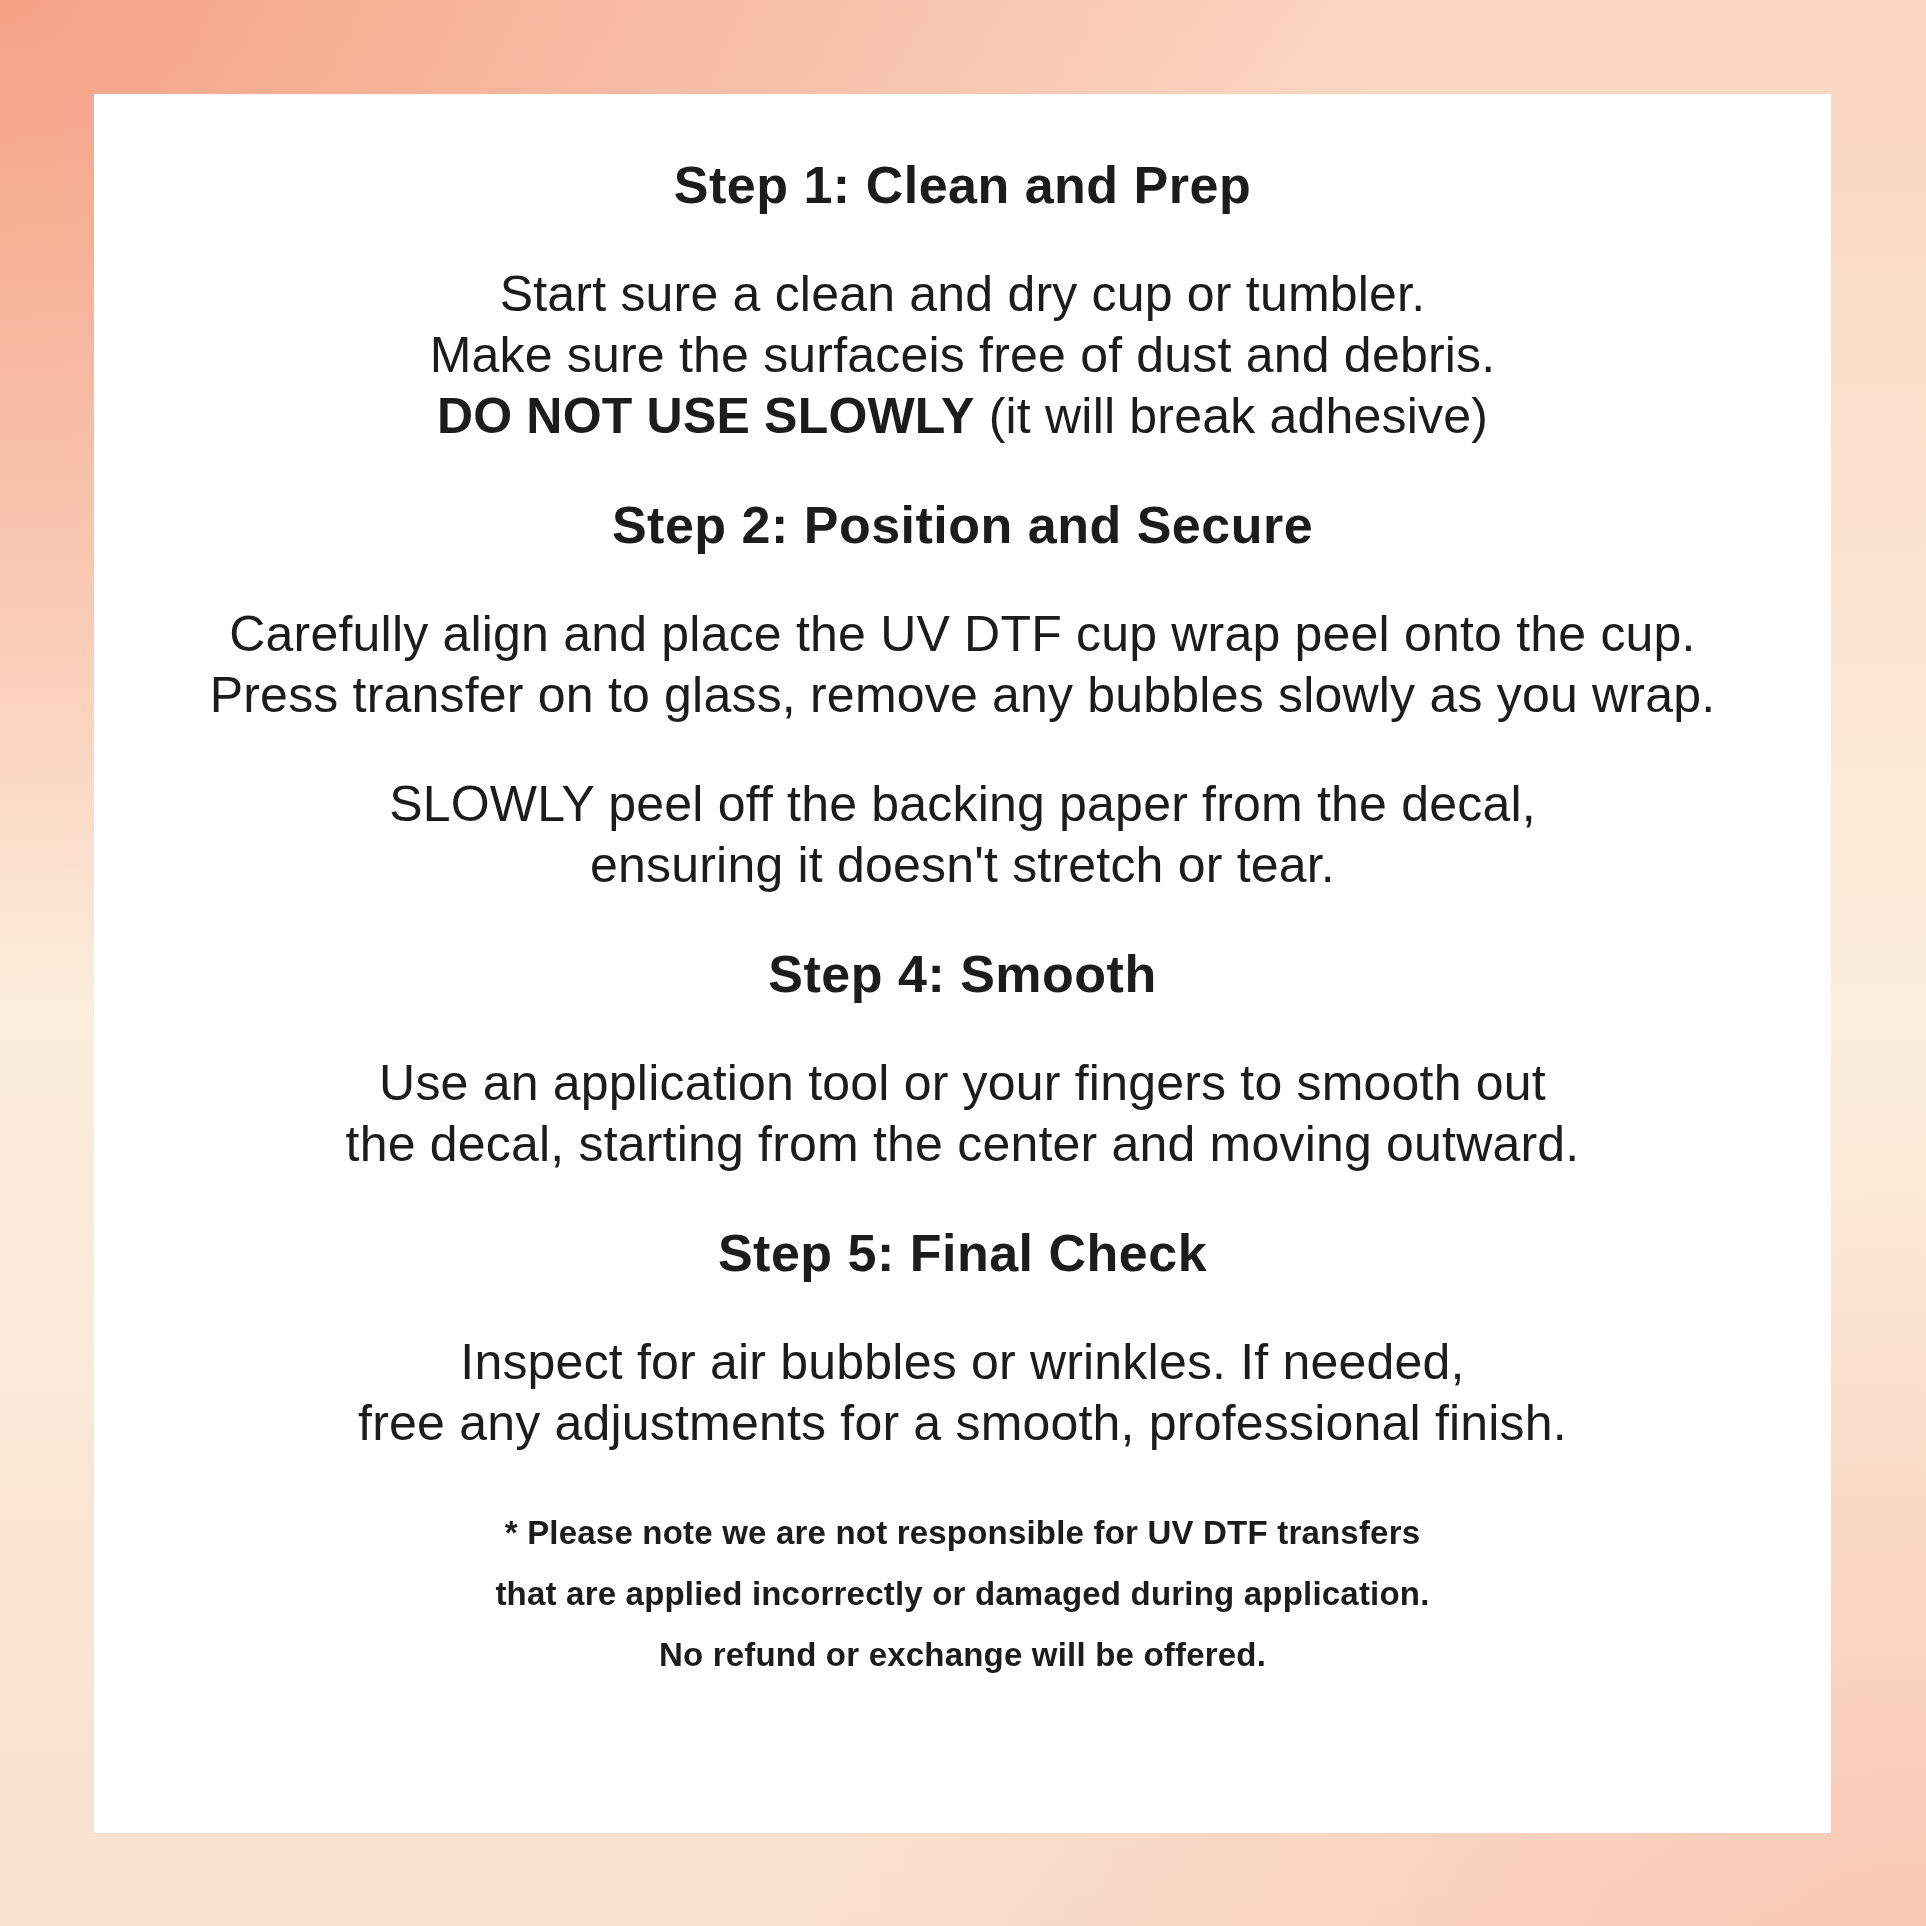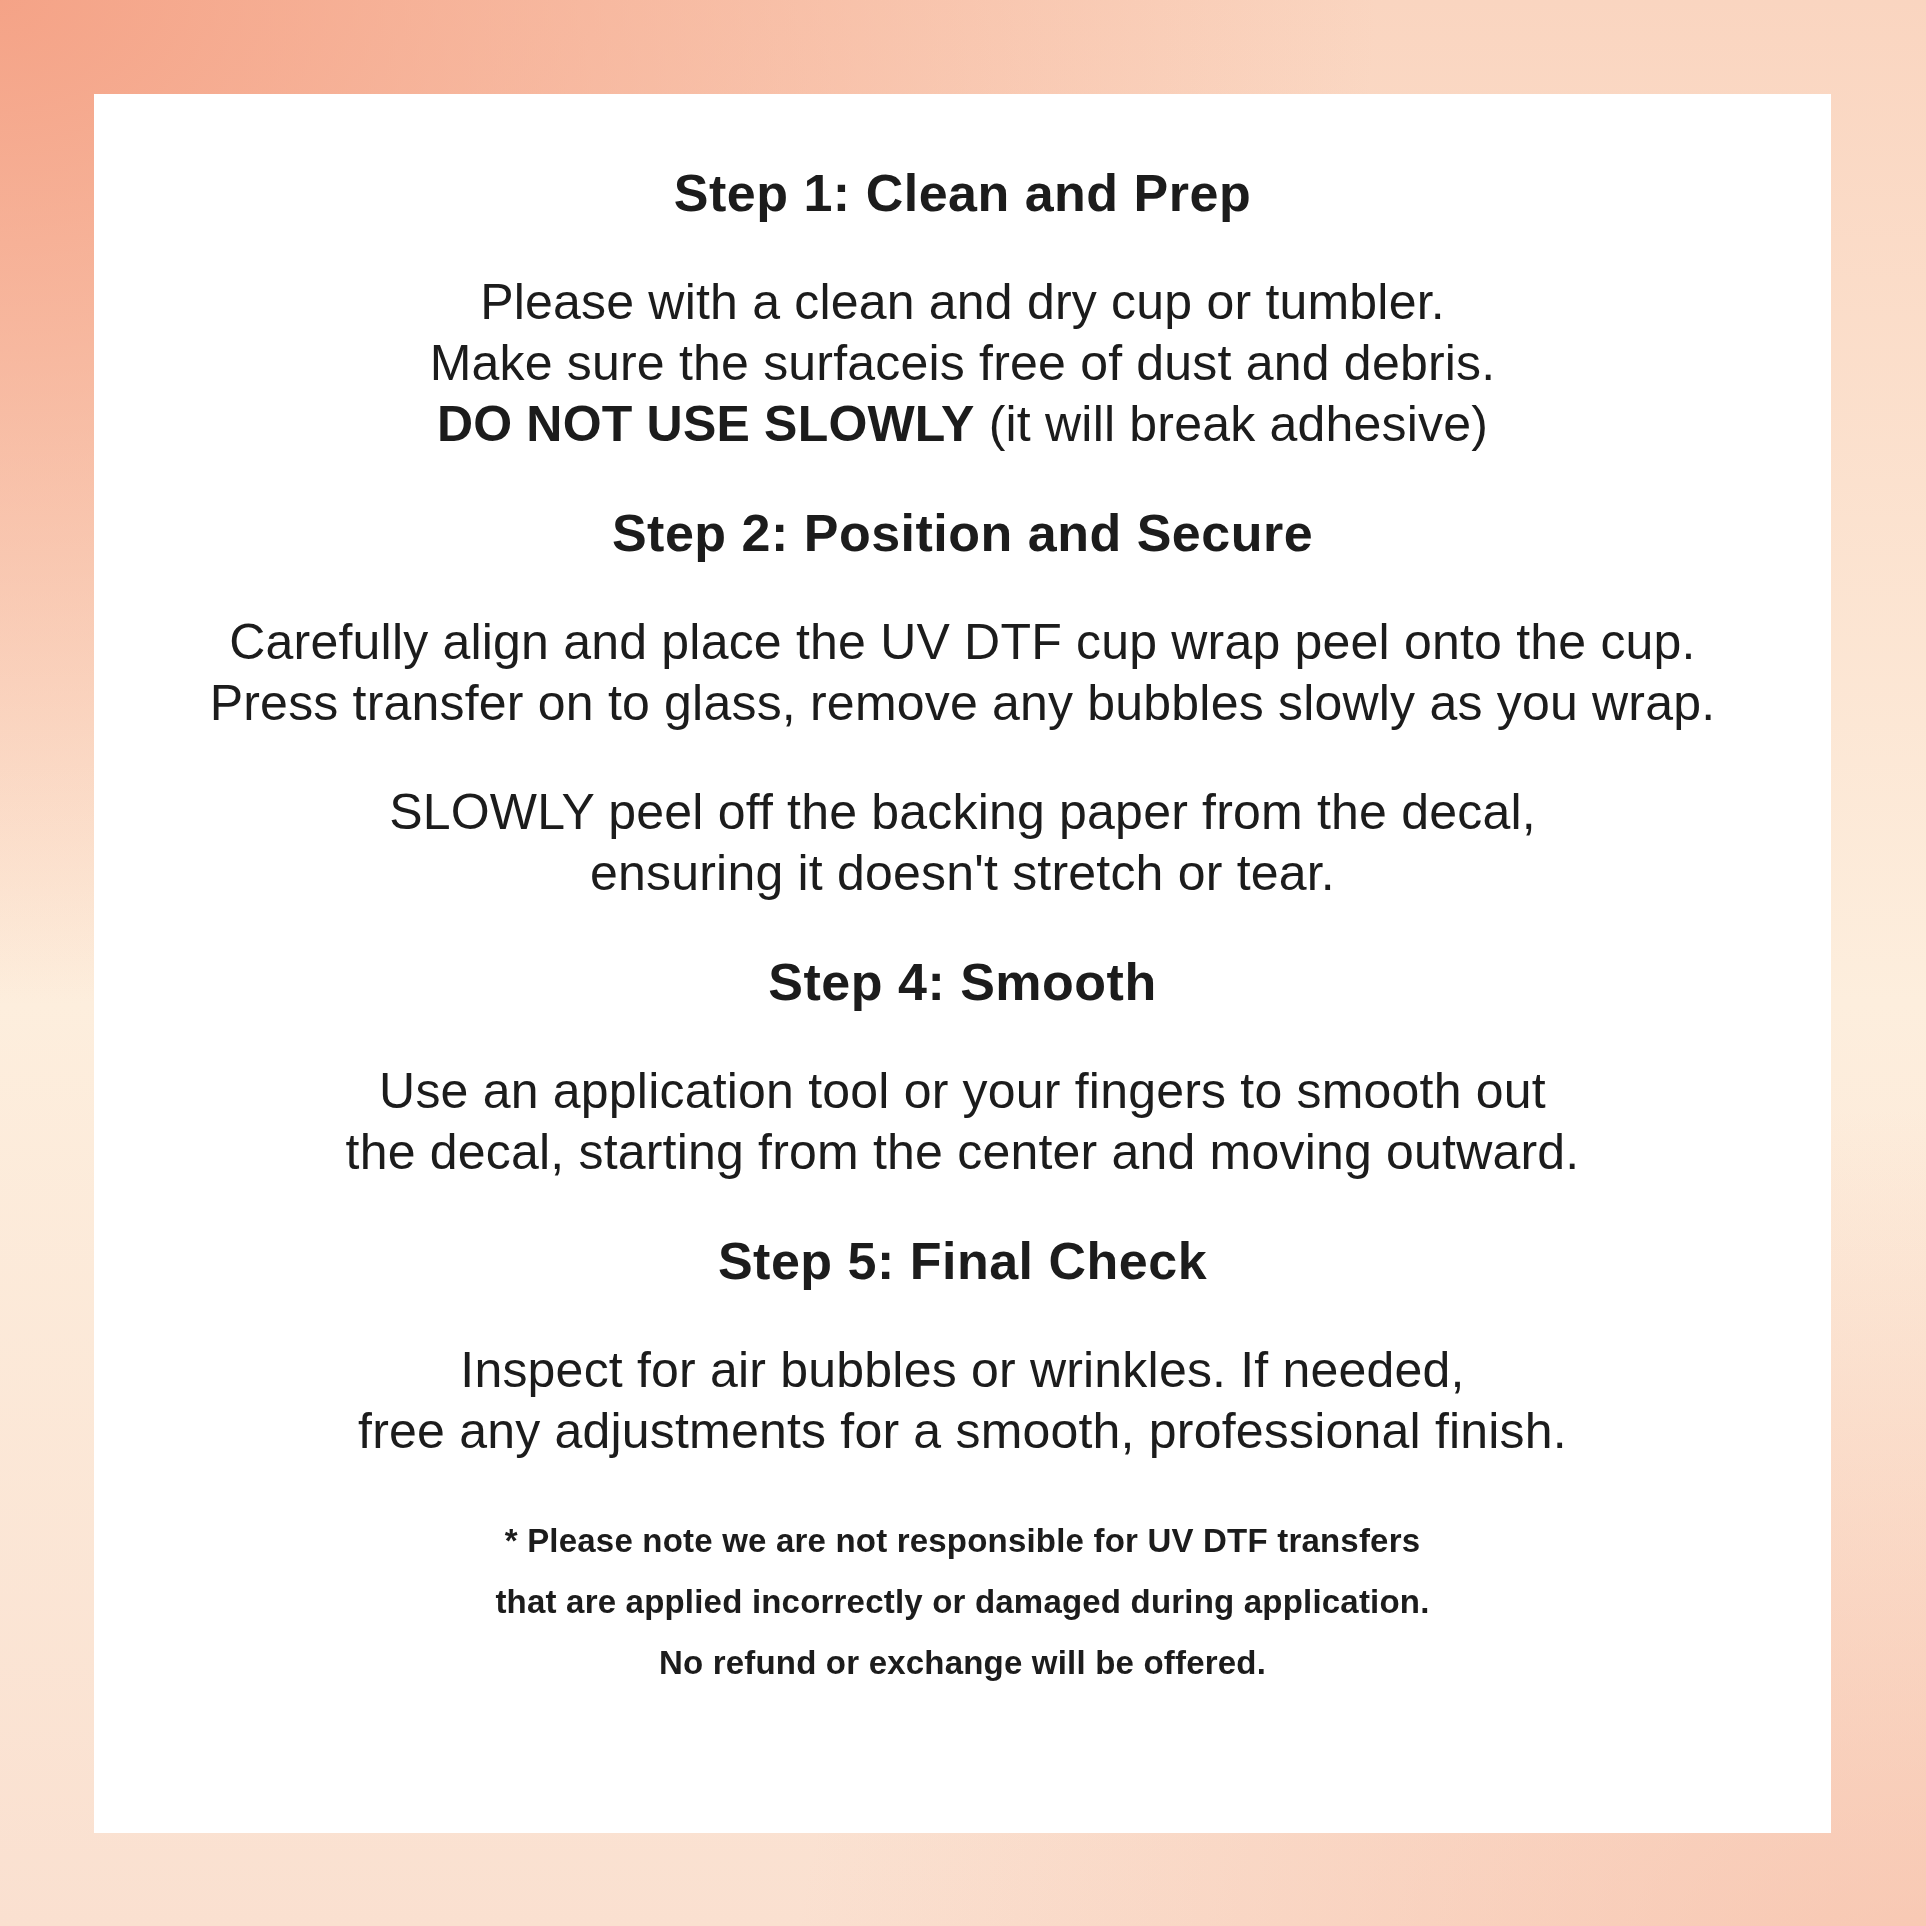--- a/index.html
+++ b/index.html
@@ -27,21 +27,21 @@
     color: #1c1c1c;
     text-align: center;
     padding: 57px 36px 0 36px;
     box-sizing: border-box;
   }
   .step-title {
     font-size: 52px;
     line-height: 61px;
     font-weight: 700;
     letter-spacing: 0.5px;
-    margin: 12px 0 48px 0;
+    margin: 4px 0 48px 0;
   }
   .step-body {
     font-size: 50px;
     line-height: 61px;
     font-weight: 400;
     letter-spacing: 0.2px;
     margin: 0 0 48px 0;
   }
   .line {
     display: block;
@@ -60,21 +60,21 @@
 </style>
 </head>
 <body>
 
 <div class="stage">
   <div class="card">
 
     <div>
       <h2 class="step-title">Step 1: Clean and Prep</h2>
       <p class="step-body">
-        <span class="line">Please with a clean and dry cup or tumbler.</span>
+        <span class="line">Start sure a clean and dry cup or tumbler.</span>
         <span class="line">Make sure the surfaceis free of dust and debris.</span>
         <span class="line"><span class="bold-inline">DO NOT USE SLOWLY</span><span> (it will break adhesive)</span></span>
       </p>
     </div>
 
     <div>
       <h2 class="step-title">Step 2: Position and Secure</h2>
       <p class="step-body">
         <span class="line">Carefully align and place the UV DTF cup wrap peel onto the cup.</span>
         <span class="line">Press transfer on to glass, remove any bubbles slowly as you wrap.</span>

